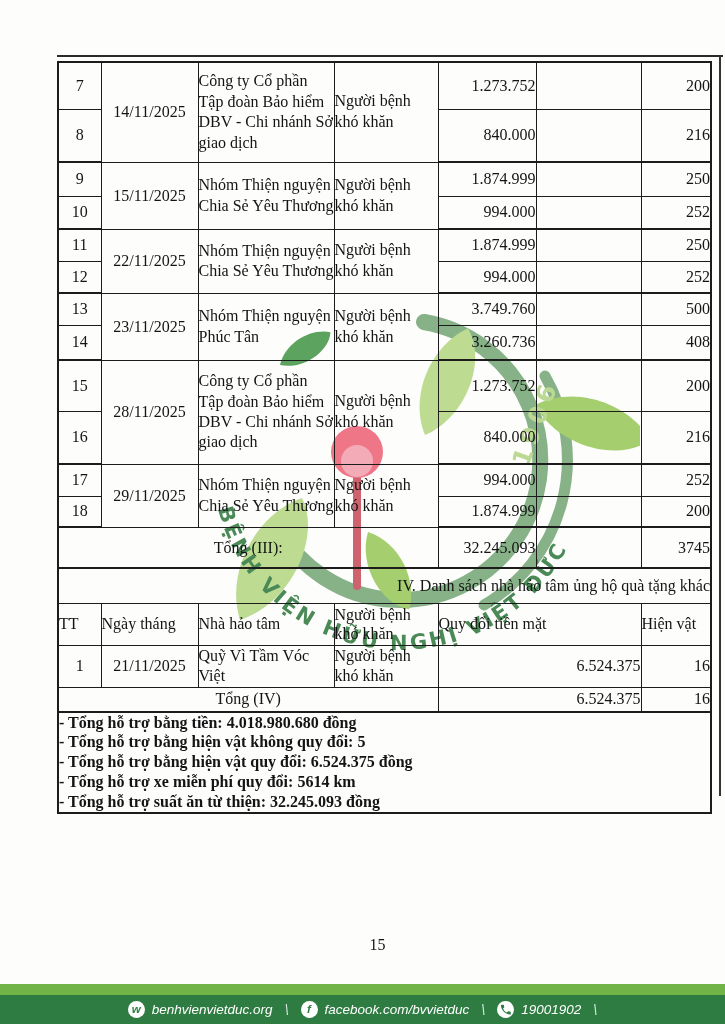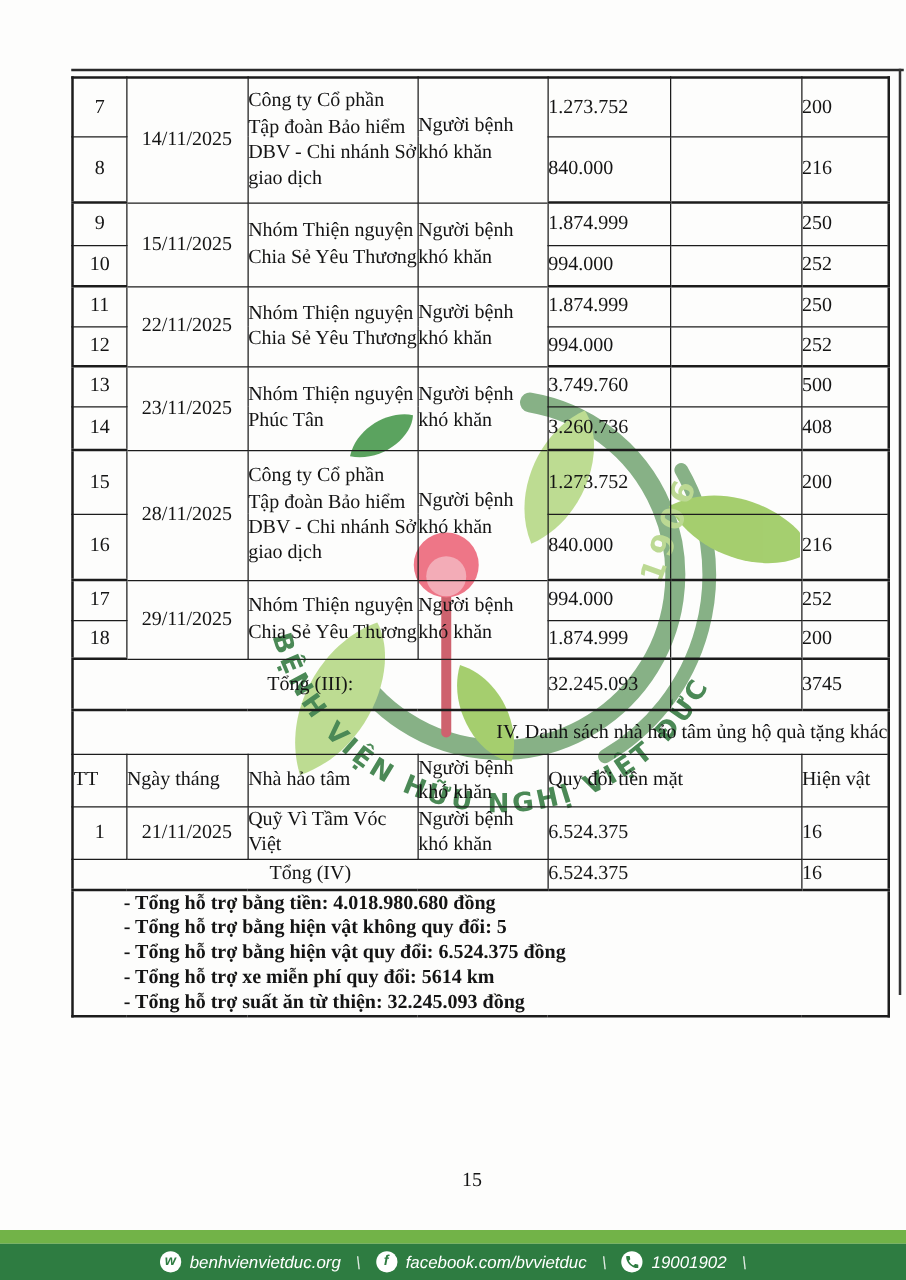--- a/index.html
+++ b/index.html
@@ -13,28 +13,28 @@
   
   table.doc{position:absolute;left:57px;top:61px;width:653px;border-collapse:collapse;
             table-layout:fixed;border:2px solid #1c1c1c;background:transparent;}
   table.doc td,table.doc th{border:1px solid #1c1c1c;padding:0;vertical-align:middle;
             font-size:16px;font-weight:normal;background:transparent;}
   tr.ge td{border-bottom-width:2px;}
   td.tt{text-align:center;}
   td.date{text-align:center;font-size:15.5px;}
   td.donor{padding:2px 5px 2px 8px;font-size:15.5px;line-height:1.28;}
   td.ben{padding:2px 4px 2px 9px;font-size:15.5px;line-height:1.3;}
-  td.num{padding-right:8px;}
+  td.num{text-align:right;padding-right:8px;}
   .b{font-weight:bold;}
   td.totlbl{text-align:center;font-weight:bold;}
   td.sec4{text-align:right;font-weight:bold;border-bottom-width:2px;border-top-width:2px;}
   th.h{font-weight:bold;text-align:left;font-size:15.5px;line-height:1.2;}
   th.hleft{font-weight:bold;text-align:left;padding-left:9px;font-size:15.5px;line-height:1.2;}
   td.sum{vertical-align:top;padding:2px 4px 2px 6px;}
-  td.sum div{font-weight:bold;font-size:16px;line-height:19.8px;padding-left:40px;}
+  td.sum div{font-weight:bold;font-size:16px;line-height:19.8px;}
   
   .pagenum{position:absolute;left:0;top:936px;width:725px;text-align:center;
            font-size:16px;padding-left:30px;box-sizing:border-box;}
   
   .footer-stripe{position:absolute;left:0;top:984px;width:725px;height:11px;background:#72b348;}
   .footer-bar{position:absolute;left:0;top:995px;width:725px;height:29px;background:#2e7c41;
       display:flex;align-items:center;justify-content:center;gap:12px;
       font-family:"Liberation Sans","DejaVu Sans",sans-serif;font-style:italic;
       font-size:13.5px;color:#ffffff;}
   .fitem{display:flex;align-items:center;gap:7px;white-space:nowrap;}

